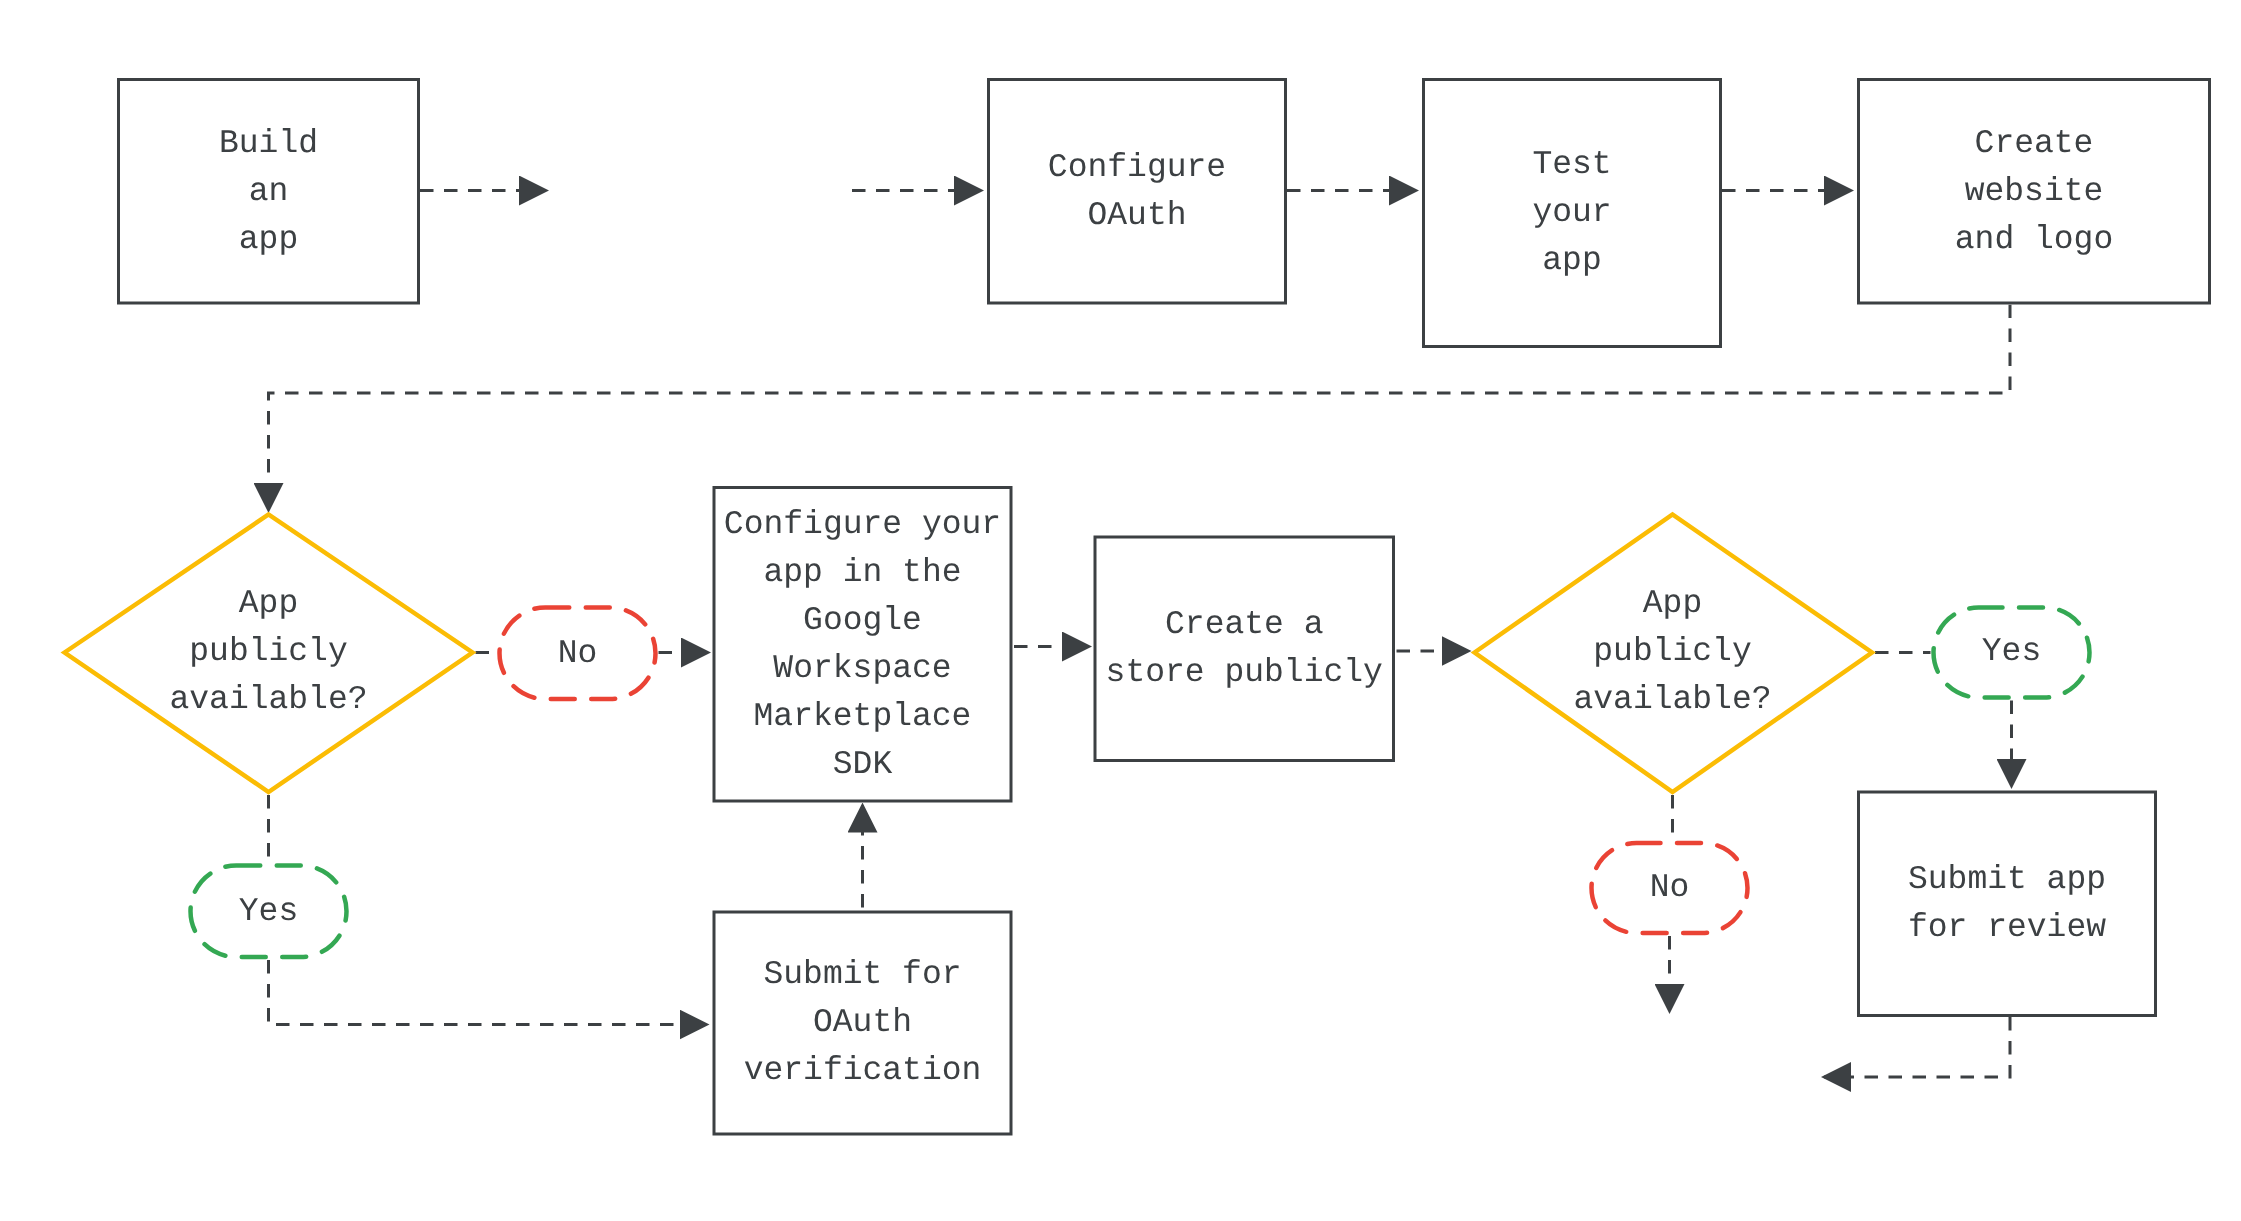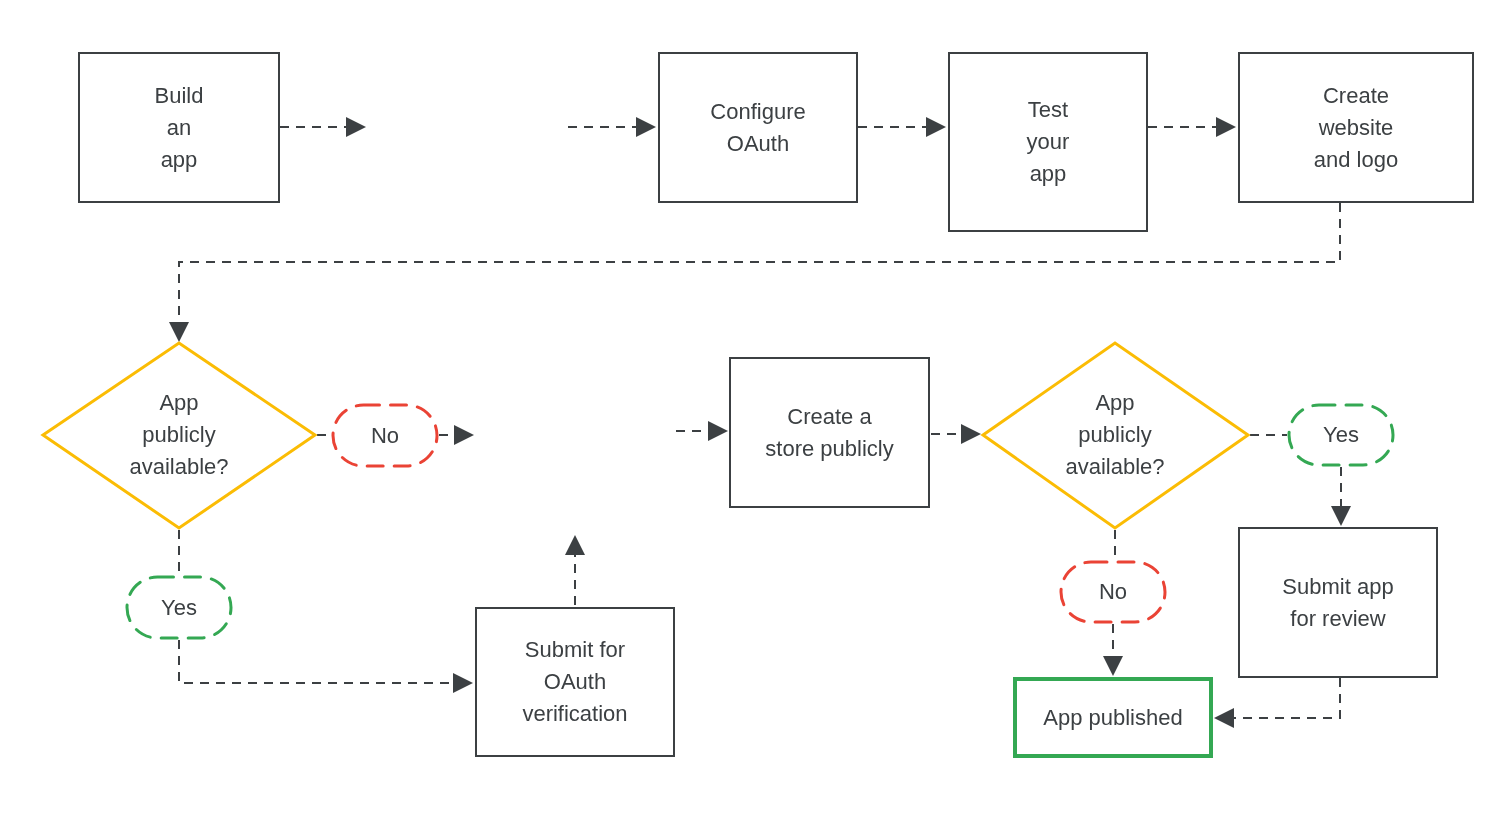--- a/index.html
+++ b/index.html
@@ -7,21 +7,21 @@
     --yellow:#FBBC04;
     --green:#34A853;
     --red:#EA4335;
     --bg:#FFFFFF;
   }
   html,body{margin:0;padding:0;background:var(--bg);}
   .stage{
     position:relative;
     width:1494px;height:814px;
     background:var(--bg);
-    font-family:Liberation Sans, sans-serif;
+    font-family:Liberation Mono, monospace;
     color:var(--ink);
     overflow:hidden;
   }
   .layer{position:absolute;left:0;top:0;}
   .conn{fill:none;stroke:var(--ink);stroke-width:2;stroke-dasharray:9 7;}
   .diamond{fill:#fff;stroke:var(--yellow);stroke-width:3;stroke-linejoin:miter;}
   .pill{fill:#fff;stroke-width:3;stroke-dasharray:16 11;stroke-linecap:round;}
   .pill.red{stroke:var(--red);}
   .pill.green{stroke:var(--green);}
   .arrow-fill{fill:var(--ink);}
@@ -113,40 +113,45 @@
 your
 app</span>
   </div>
 
   <div class="node" style="left:1238px;top:52px;width:236px;height:151px;">
     <span>Create
 website
 and logo</span>
   </div>
 
+  <div class="node" style="left:475px;top:324px;width:200px;height:211px;">
+    <span>Configure your
+app in the
+Google
+Workspace
+Marketplace
+SDK</span>
+  </div>
 
   <div class="node" style="left:729px;top:357px;width:201px;height:151px;">
     <span>Create a
 store publicly</span>
   </div>
 
   <div class="node" style="left:475px;top:607px;width:200px;height:150px;justify-content:center;">
     <span>Submit for
 OAuth
 verification</span>
   </div>
 
   <div class="node" style="left:1238px;top:527px;width:200px;height:151px;">
     <span>Submit app
 for review</span>
   </div>
 
-  <div class="node published" style="left:1013px;top:677px;width:200px;height:81px;">
-    <span>App published</span>
-  </div>
 
   <div class="overlay-label" style="left:79px;top:375px;width:200px;height:120px;">App
 publicly
 available?</div>
   <div class="overlay-label" style="left:1015px;top:375px;width:200px;height:120px;">App
 publicly
 available?</div>
 
   <div class="overlay-label" style="left:333px;top:405px;width:104px;height:61px;">No</div>
   <div class="overlay-label" style="left:127px;top:577px;width:104px;height:61px;">Yes</div>

